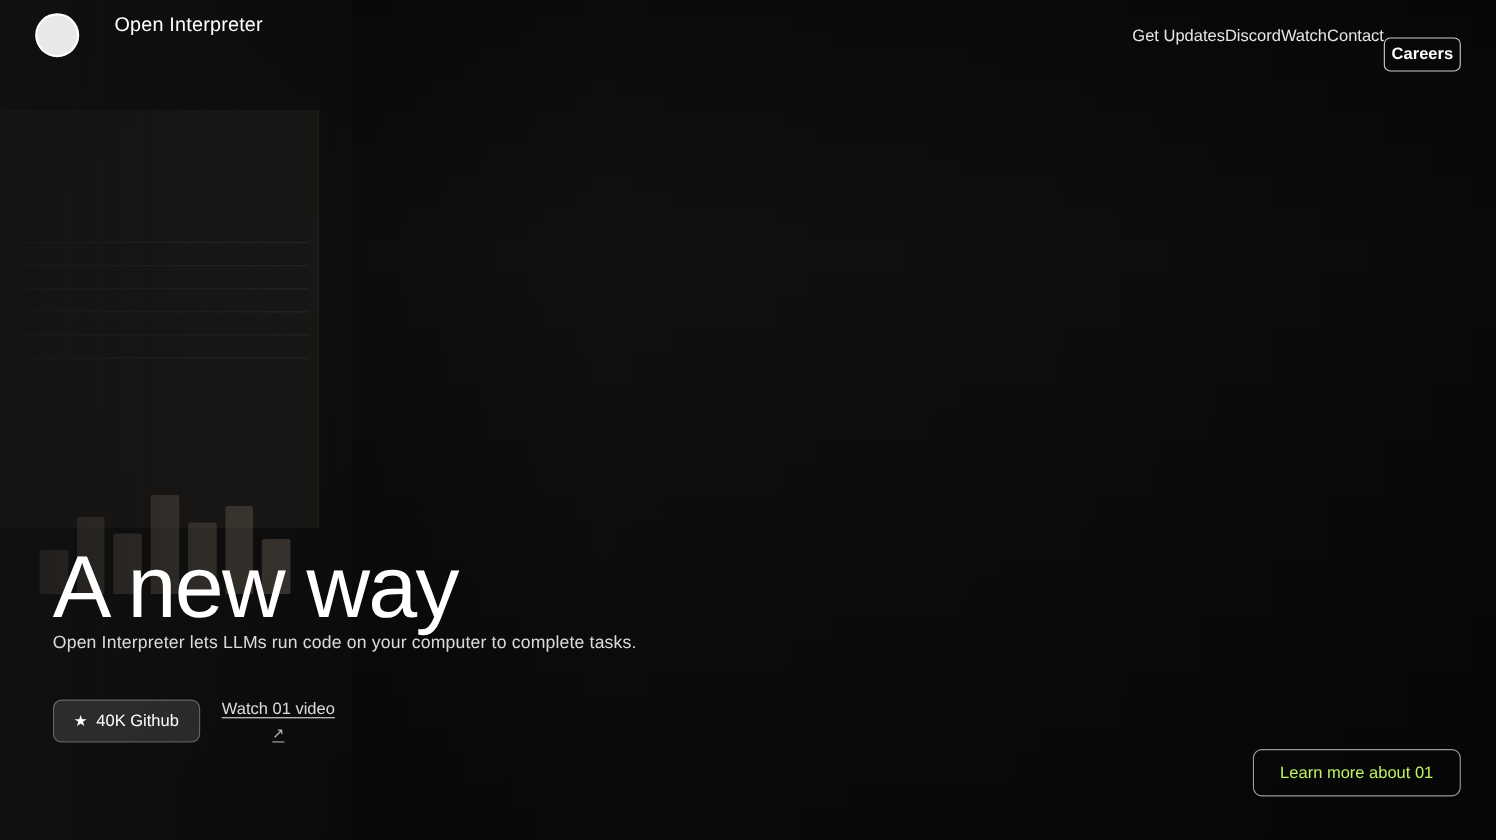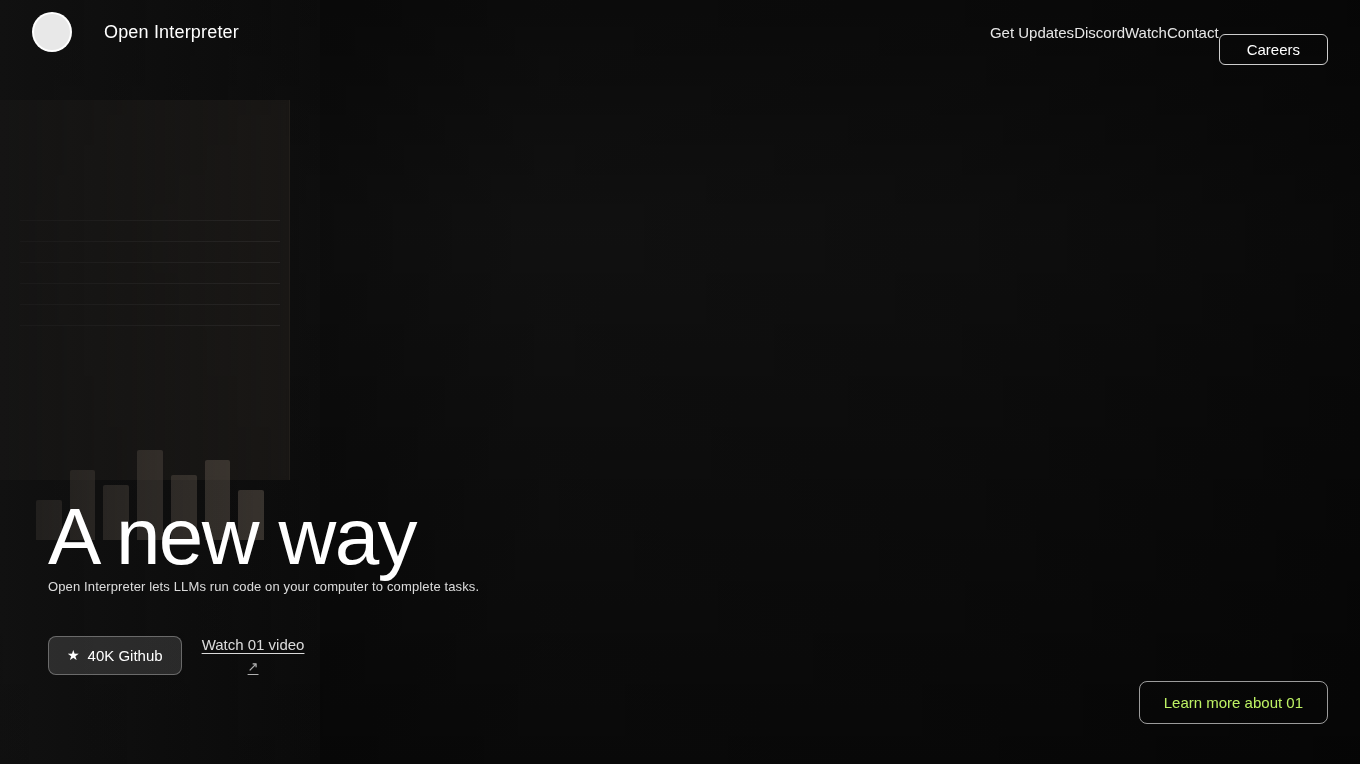--- a/index.html
+++ b/index.html
@@ -49,21 +49,21 @@
       height: 64px;
       display: flex;
       align-items: center;
       justify-content: space-between;
       padding: 0 32px;
       z-index: 10;
     }
 
     .nav-left {
       display: flex;
-      align-items: center;
+      align-items: flex-start;
       gap: 32px;
     }
 
     .nav-logo {
       width: 40px;
       height: 40px;
       border-radius: 50%;
       background: #ffffff;
       display: flex;
       align-items: center;
@@ -96,22 +96,22 @@
       text-decoration: none;
       font-weight: 400;
       cursor: pointer;
     }
 
     .nav-careers {
       font-size: 15px;
       color: #ffffff;
       border: 1.5px solid rgba(255,255,255,0.8);
       border-radius: 6px;
-      padding: 6px 27px;
-      font-weight: 400;
+      padding: 6px 6px;
+      font-weight: 700;
       cursor: pointer;
       margin-top: 34px;
     }
 
     
     .hero-content {
       position: absolute;
       bottom: 80px;
       left: 48px;
       z-index: 10;
@@ -120,21 +120,21 @@
 
     .hero-headline {
       font-size: 80px;
       font-weight: 500;
       line-height: 1.05;
       letter-spacing: -0.02em;
       color: #ffffff;
     }
 
     .hero-subtext {
-      font-size: 13px;
+      font-size: 16px;
       color: rgba(255,255,255,0.85);
       margin-bottom: 32px;
       font-weight: 400;
       letter-spacing: 0.01em;
     }
 
     .hero-actions {
       display: flex;
       align-items: center;
       gap: 16px;

